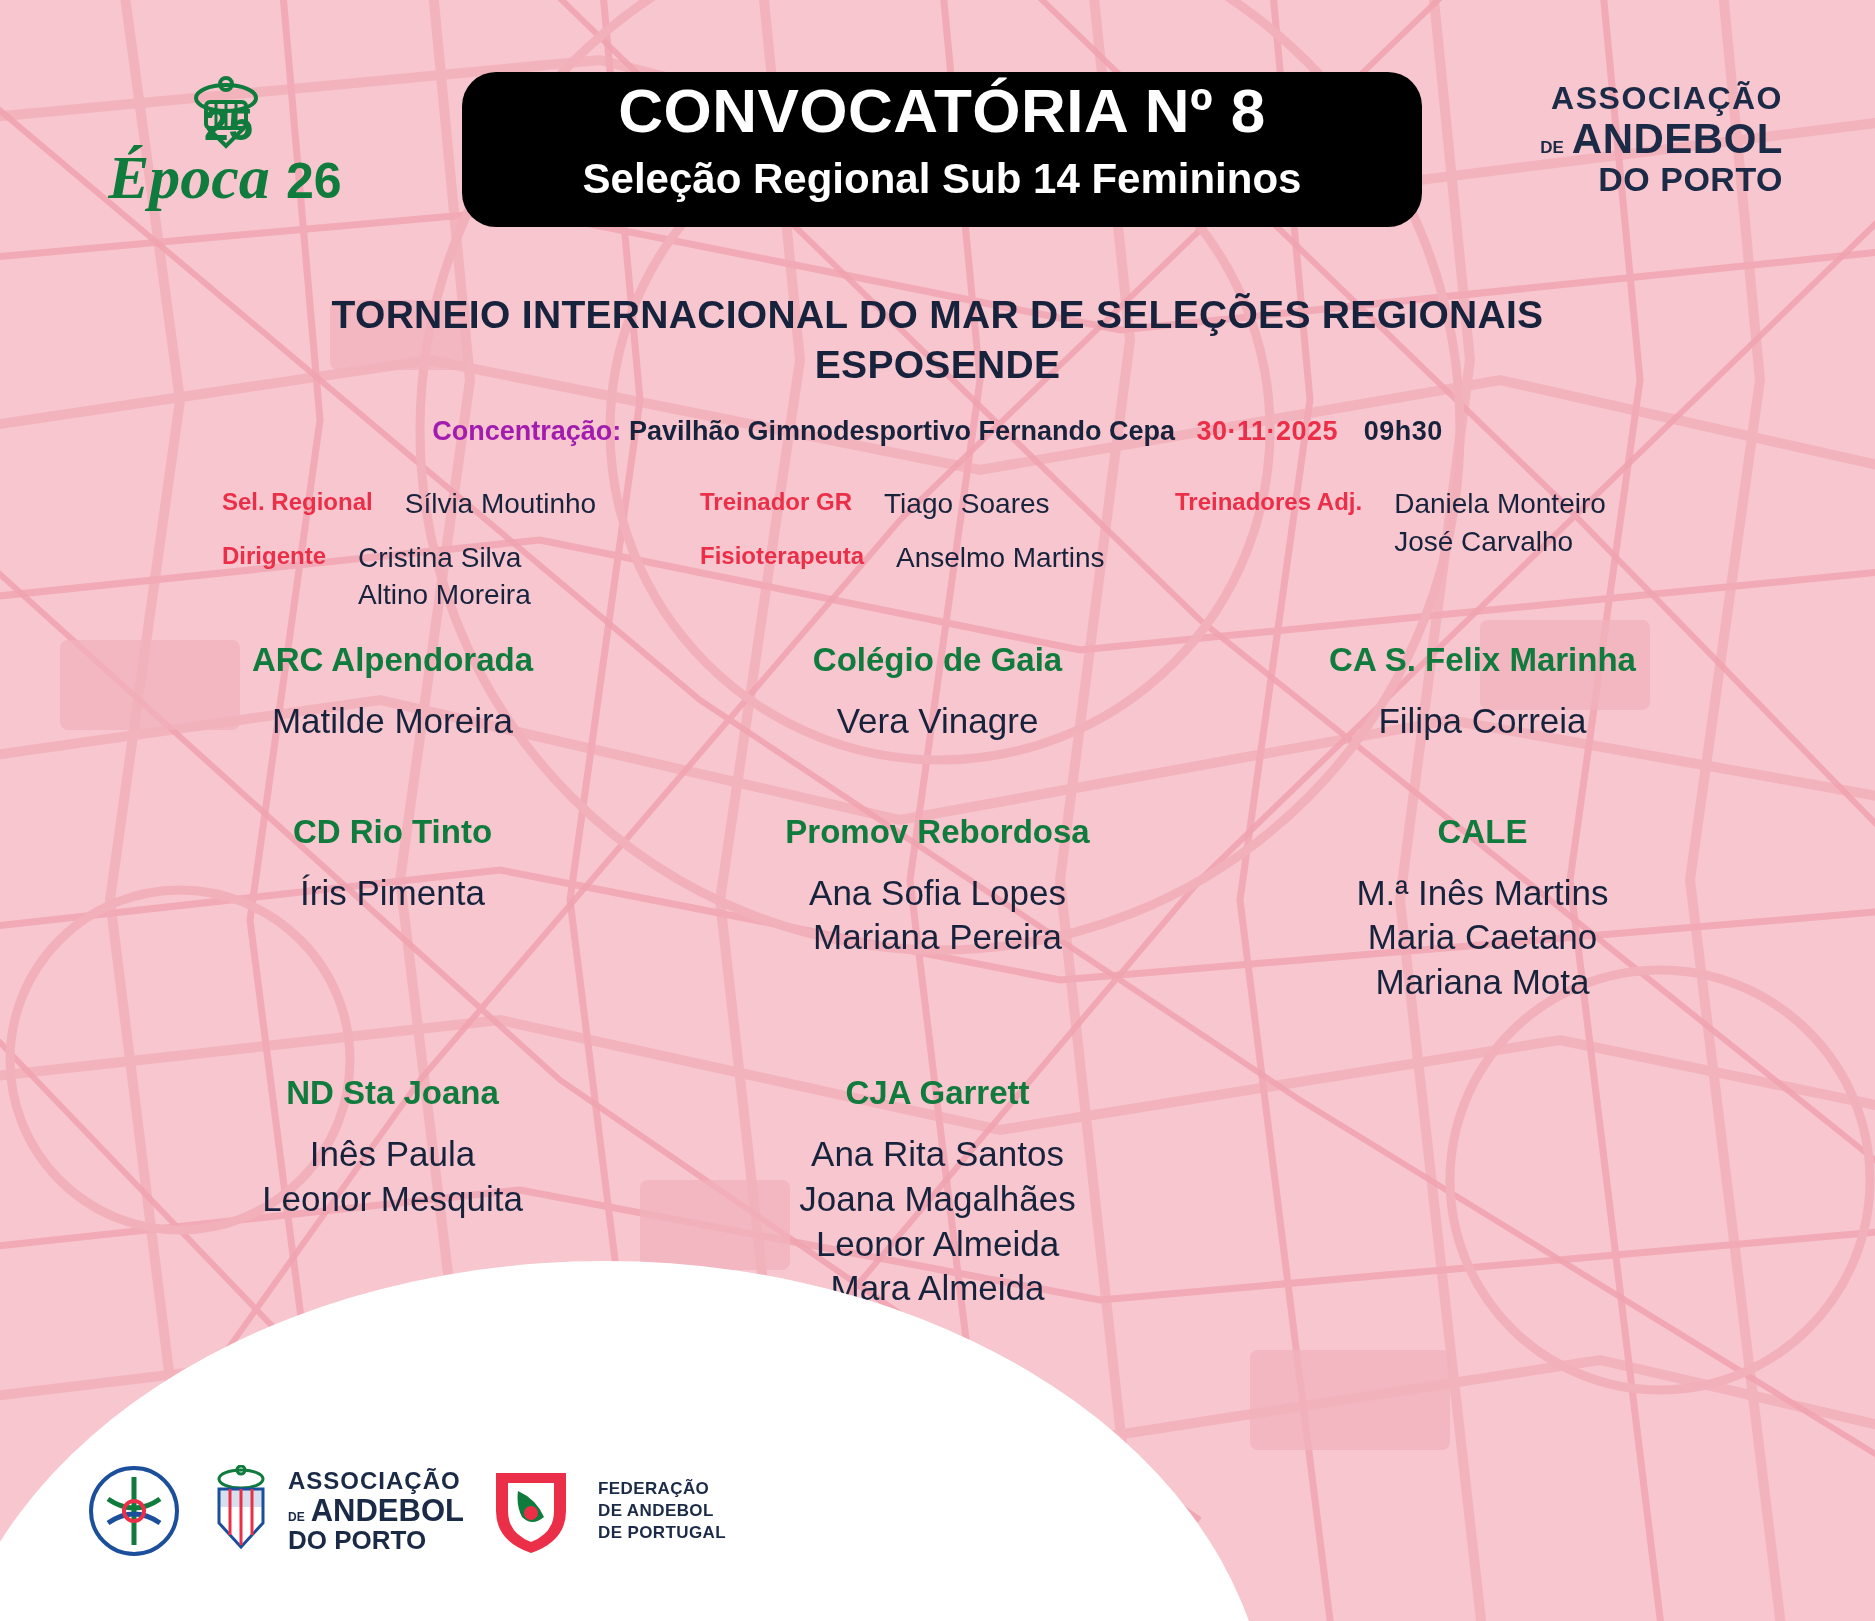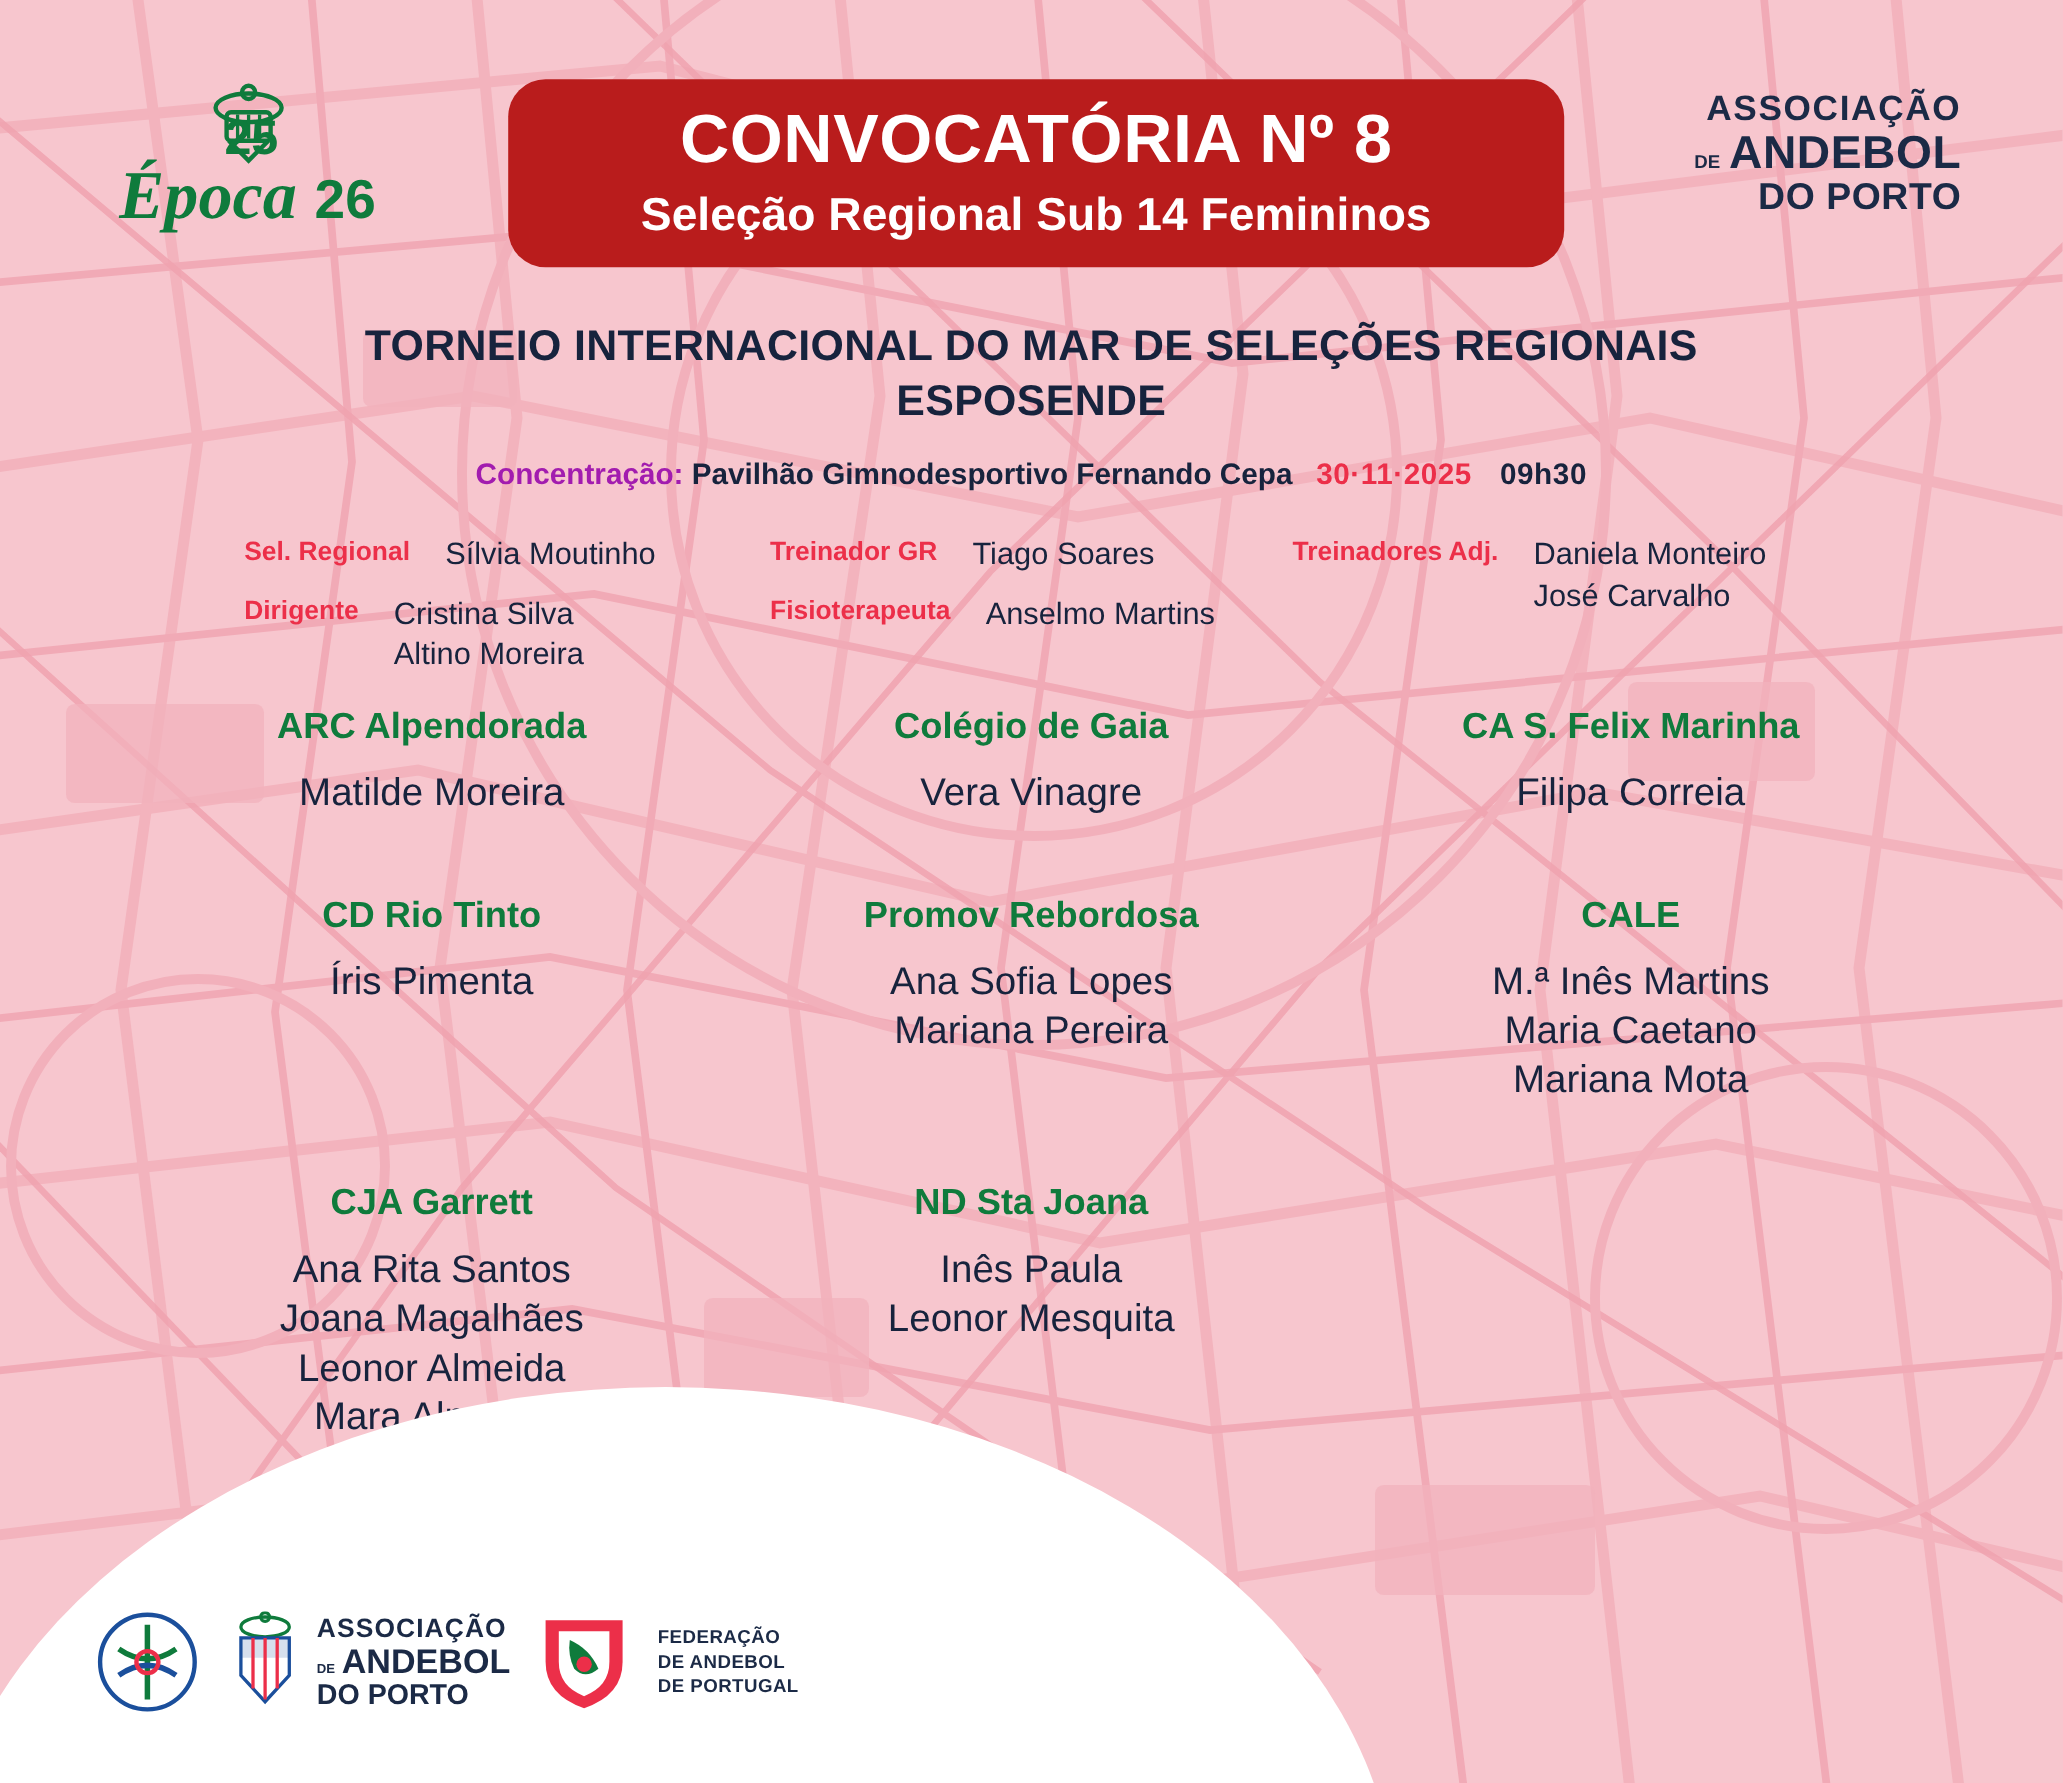--- a/index.html
+++ b/index.html
@@ -41,24 +41,24 @@
     left: 108px;
     top: 70px;
     width: 270px;
     height: 150px;
   }
   .title-badge {
     position: absolute;
     left: 462px;
     top: 72px;
     width: 960px;
-    background: #b91c1c;
+    background: #000000;
     border-radius: 34px;
     text-align: center;
-    padding: 22px 10px 26px 10px;
+    padding: 6px 10px 26px 10px;
     box-sizing: border-box;
   }
   .title-badge .t1 {
     color: #ffffff;
     font-size: 62px;
     font-weight: bold;
     letter-spacing: 0.5px;
     line-height: 1.05;
   }
   .title-badge .t2 {
@@ -398,31 +398,31 @@
     </div>
 
     <div class="club">
       <div class="club-name">CALE</div>
       <div class="player">M.ª Inês Martins</div>
       <div class="player">Maria Caetano</div>
       <div class="player">Mariana Mota</div>
     </div>
 
     <div class="club">
+      <div class="club-name">ND Sta Joana</div>
+      <div class="player">Inês Paula</div>
+      <div class="player">Leonor Mesquita</div>
+    </div>
+
+    <div class="club">
       <div class="club-name">CJA Garrett</div>
       <div class="player">Ana Rita Santos</div>
       <div class="player">Joana Magalhães</div>
       <div class="player">Leonor Almeida</div>
       <div class="player">Mara Almeida</div>
-    </div>
-
-    <div class="club">
-      <div class="club-name">ND Sta Joana</div>
-      <div class="player">Inês Paula</div>
-      <div class="player">Leonor Mesquita</div>
     </div>
   </div>
 
   <div class="footer-shape"></div>
 
   <div class="footer-logos">
 
     <svg width="92" height="92" viewBox="0 0 92 92">
       <circle cx="46" cy="46" r="43" fill="none" stroke="#1b4f9c" stroke-width="4"></circle>
       <path d="M46 12 L46 80" stroke="#0f7b3c" stroke-width="5"></path>

